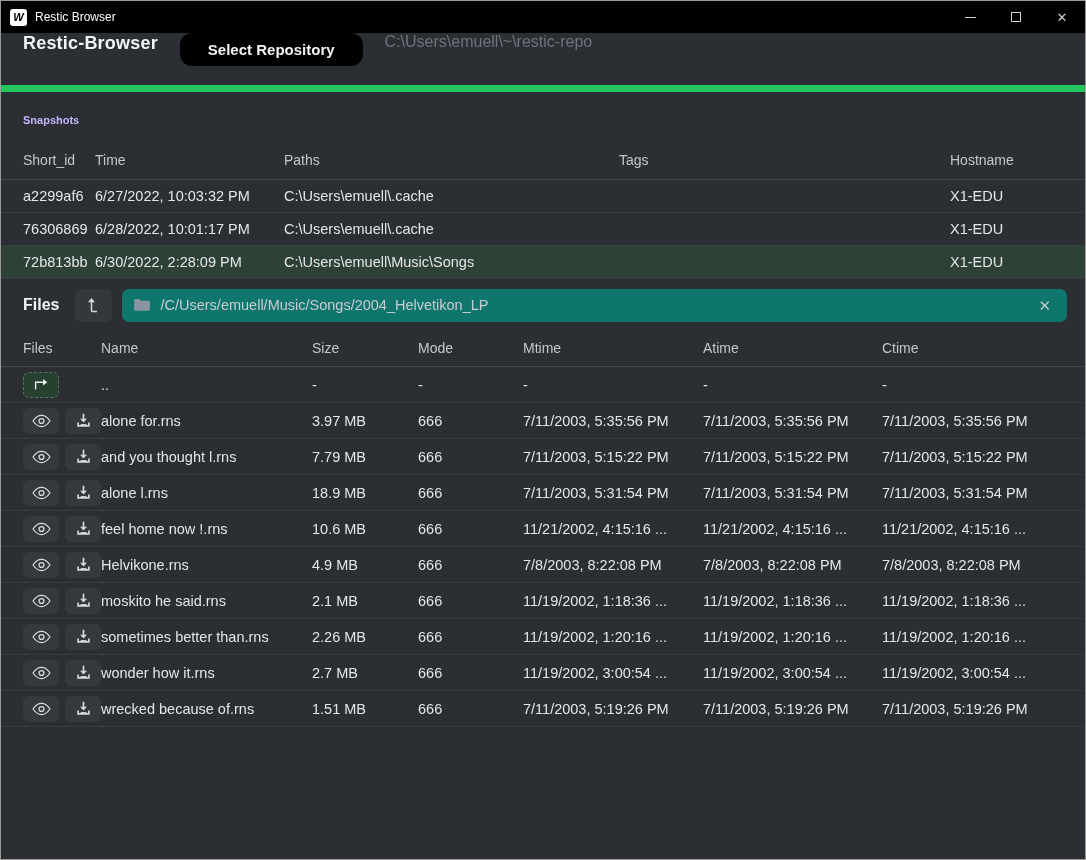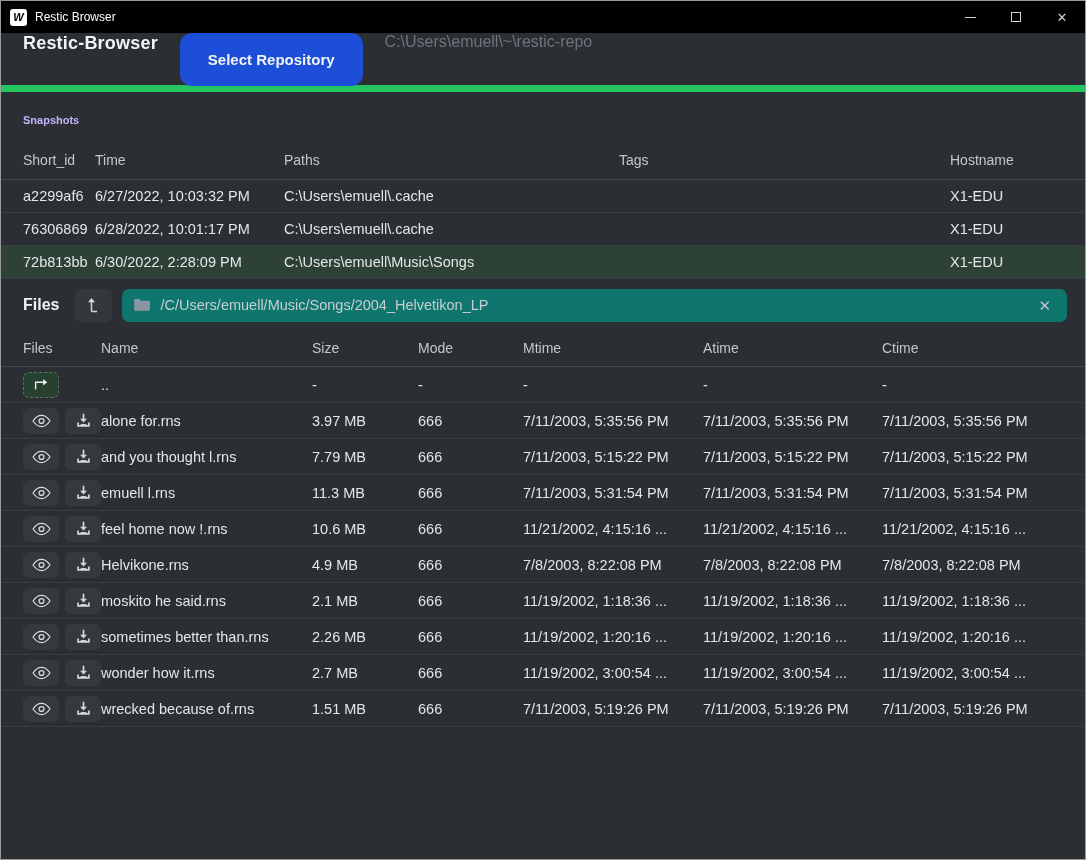--- a/index.html
+++ b/index.html
@@ -36,23 +36,23 @@
   .glyph-close { color:#cfcfcf; font-size:13px; line-height:1; }
   
   .header {
     height:59px; flex:0 0 59px;
     display:flex; align-items:flex-start; gap:22px;
     padding:0 22px;
     border-bottom:7px solid #22c55e;
   }
   .header h1 { font-size:18px; font-weight:800; letter-spacing:.2px; color:#f2f3f4; }
   .select-repo-btn {
-    background:#1d4ed8; color:#f2f3f4; border:none; border-radius:12px;
+    background:#000000; color:#f2f3f4; border:none; border-radius:12px;
     font-family:inherit; font-size:15px; font-weight:700;
-    padding:18px 28px; cursor:pointer;
+    padding:8px 28px; cursor:pointer;
   }
   .repo-path { font-size:16px; color:#6d747d; }
   
   .section-title {
     padding:22px 34px 16px 22px;
     font-size:11px; font-weight:800; color:#c4b5fd;
   }
   
   table { width:100%; border-collapse:collapse; table-layout:fixed; }
   th {
@@ -287,22 +287,22 @@
               </button>
               <button class="icon-btn">
                 <svg width="15" height="15" viewBox="0 0 18 18">
                   <path d="M8 1h2v6h3.2L9 11.4 4.8 7H8z" fill="#d6d8da"></path>
                   <path d="M1.5 11.5v5h15v-5h-2v3h-11v-3z" fill="#d6d8da"></path>
                   <path d="M5.5 13.3h7v1.4h-7z" fill="#d6d8da"></path>
                 </svg>
               </button>
             </div>
           </td>
-          <td>emuell l.rns</td>
-          <td>11.3 MB</td>
+          <td>alone l.rns</td>
+          <td>18.9 MB</td>
           <td>666</td>
           <td>7/11/2003, 5:31:54 PM</td>
           <td>7/11/2003, 5:31:54 PM</td>
           <td>7/11/2003, 5:31:54 PM</td>
         </tr>
         <tr>
           <td>
             <div class="cell-btns">
               <button class="icon-btn">
                 <svg width="19" height="14" viewBox="0 0 24 17">

